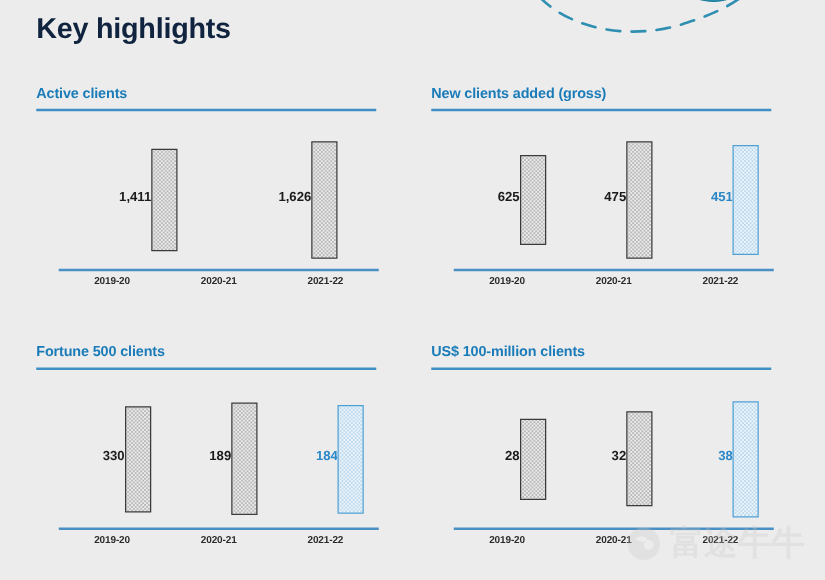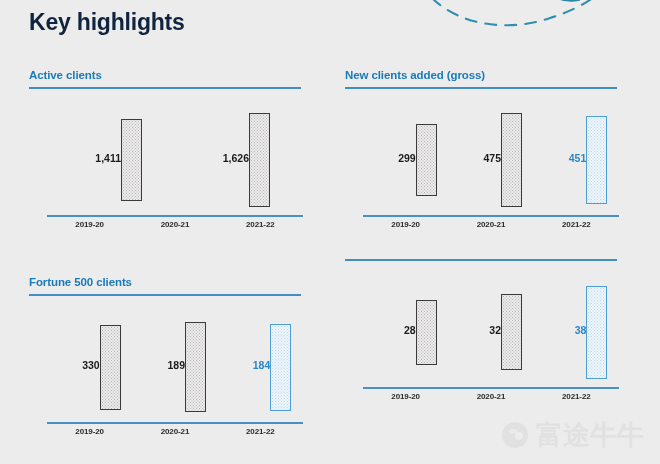--- a/index.html
+++ b/index.html
@@ -132,21 +132,21 @@
     </div>
   </div>
 
   <div class="panel p2">
     <div class="panel-title">New clients added (gross)</div>
     <div class="panel-rule"></div>
     <div class="chart">
       <div class="axis"></div>
       <div class="bars">
         <div class="barwrap">
-          <div class="barval">299</div>
+          <div class="barval">625</div>
           <div class="bar" style="height:72px"></div>
         </div>
         <div class="barwrap">
           <div class="barval">475</div>
           <div class="bar" style="height:94px"></div>
         </div>
         <div class="barwrap">
           <div class="barval accent">451</div>
           <div class="bar accent" style="height:88px"></div>
         </div>
@@ -180,20 +180,21 @@
       </div>
       <div class="xlabels">
         <div class="xlabel">2019-20</div>
         <div class="xlabel">2020-21</div>
         <div class="xlabel">2021-22</div>
       </div>
     </div>
   </div>
 
   <div class="panel p4">
+    <div class="panel-title">US$ 100-million clients</div>
     <div class="panel-rule"></div>
     <div class="chart">
       <div class="axis"></div>
       <div class="bars">
         <div class="barwrap">
           <div class="barval">28</div>
           <div class="bar" style="height:65px"></div>
         </div>
         <div class="barwrap">
           <div class="barval">32</div>

